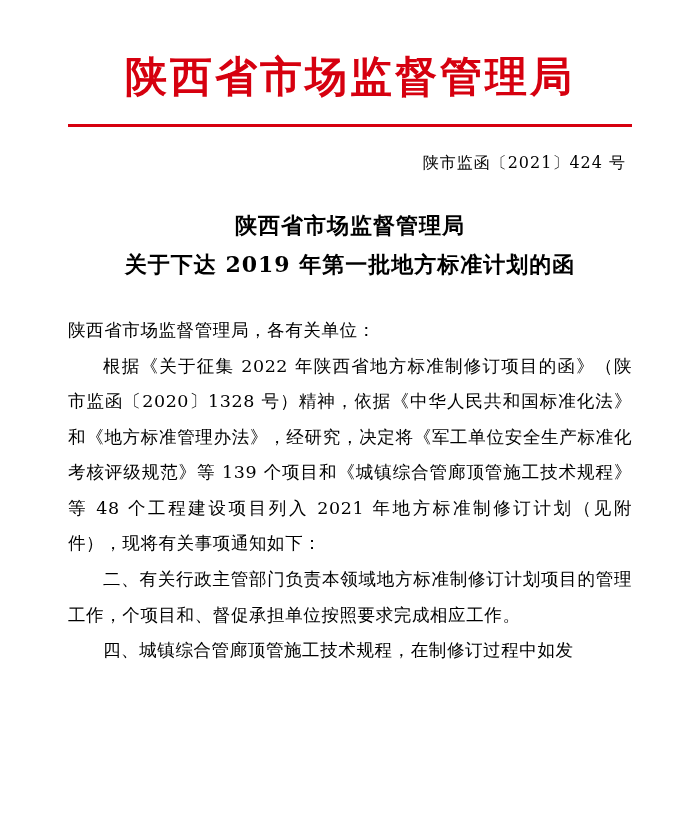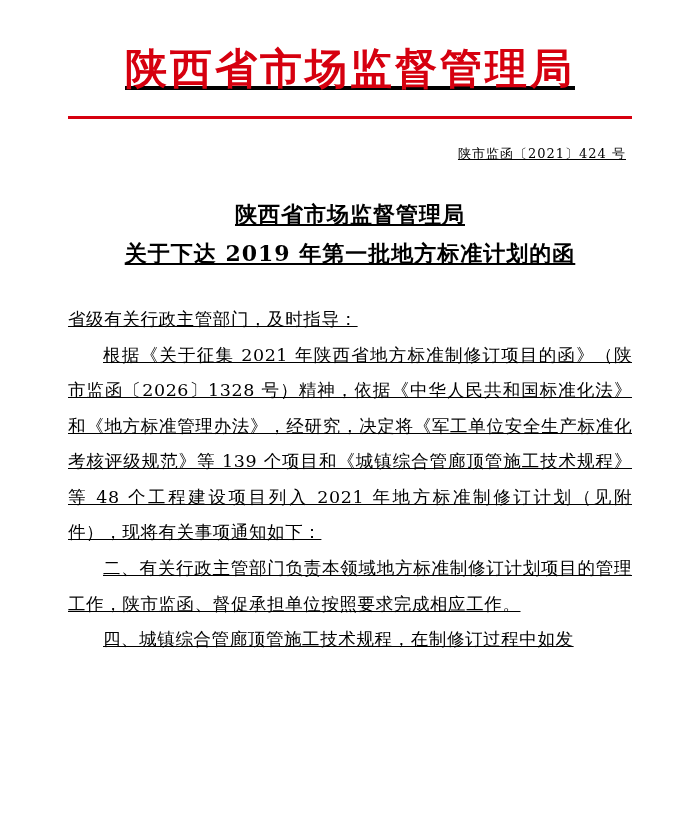--- a/index.html
+++ b/index.html
@@ -12,22 +12,21 @@
     background: #ffffff;
     font-family: "DejaVu Serif", "Liberation Serif", serif;
     color: #000000;
     overflow: hidden;
   }
   .page {
     position: relative;
     width: 700px;
     height: 837px;
     box-sizing: border-box;
-    padding: 8px 68px;
-    text-decoration: underline;
+    padding: 16px 68px;
   }
   .letterhead {
     text-align: center;
     color: #d6000f;
     font-family: "DejaVu Serif", "Liberation Serif", serif;
     font-weight: bold;
     font-size: 42px;
     letter-spacing: 3px;
     padding-top: 36px;
     line-height: 1.2;
@@ -35,21 +34,21 @@
   }
   .rule {
     margin-top: 22px;
     height: 3px;
     background: #d6000f;
     width: 100%;
   }
   .docnum {
     margin-top: 26px;
     text-align: right;
-    font-size: 13px;
+    font-size: 16px;
     letter-spacing: 1px;
     padding-right: 6px;
   }
   .title-block {
     margin-top: 32px;
     text-align: center;
     font-weight: bold;
     font-size: 22px;
     line-height: 1.75;
     letter-spacing: 1px;
@@ -83,19 +82,19 @@
   <div class="rule"></div>
 
   <div class="docnum">陕市监函〔2021〕424 号</div>
 
   <div class="title-block">
     <span class="title-line">陕西省市场监督管理局</span>
     <span class="title-line">关于下达 2019 年第一批地方标准计划的函</span>
   </div>
 
   <div class="body">
-    <p class="para noindent">省级有关行政主管部门，及时指导：</p>
-    <p class="para">根据《关于征集 2021 年陕西省地方标准制修订项目的函》（陕市监函〔2026〕1328 号）精神，依据《中华人民共和国标准化法》和《地方标准管理办法》，经研究，决定将《军工单位安全生产标准化考核评级规范》等 139 个项目和《城镇综合管廊顶管施工技术规程》等 48 个工程建设项目列入 2021 年地方标准制修订计划（见附件），现将有关事项通知如下：</p>
-    <p class="para">二、有关行政主管部门负责本领域地方标准制修订计划项目的管理工作，陕市监函、督促承担单位按照要求完成相应工作。</p>
+    <p class="para noindent">陕西省市场监督管理局，各有关单位：</p>
+    <p class="para">根据《关于征集 2022 年陕西省地方标准制修订项目的函》（陕市监函〔2020〕1328 号）精神，依据《中华人民共和国标准化法》和《地方标准管理办法》，经研究，决定将《军工单位安全生产标准化考核评级规范》等 139 个项目和《城镇综合管廊顶管施工技术规程》等 48 个工程建设项目列入 2021 年地方标准制修订计划（见附件），现将有关事项通知如下：</p>
+    <p class="para">二、有关行政主管部门负责本领域地方标准制修订计划项目的管理工作，个项目和、督促承担单位按照要求完成相应工作。</p>
     <p class="para">四、城镇综合管廊顶管施工技术规程，在制修订过程中如发</p>
   </div>
 
 </div>
 
 </body></html>

